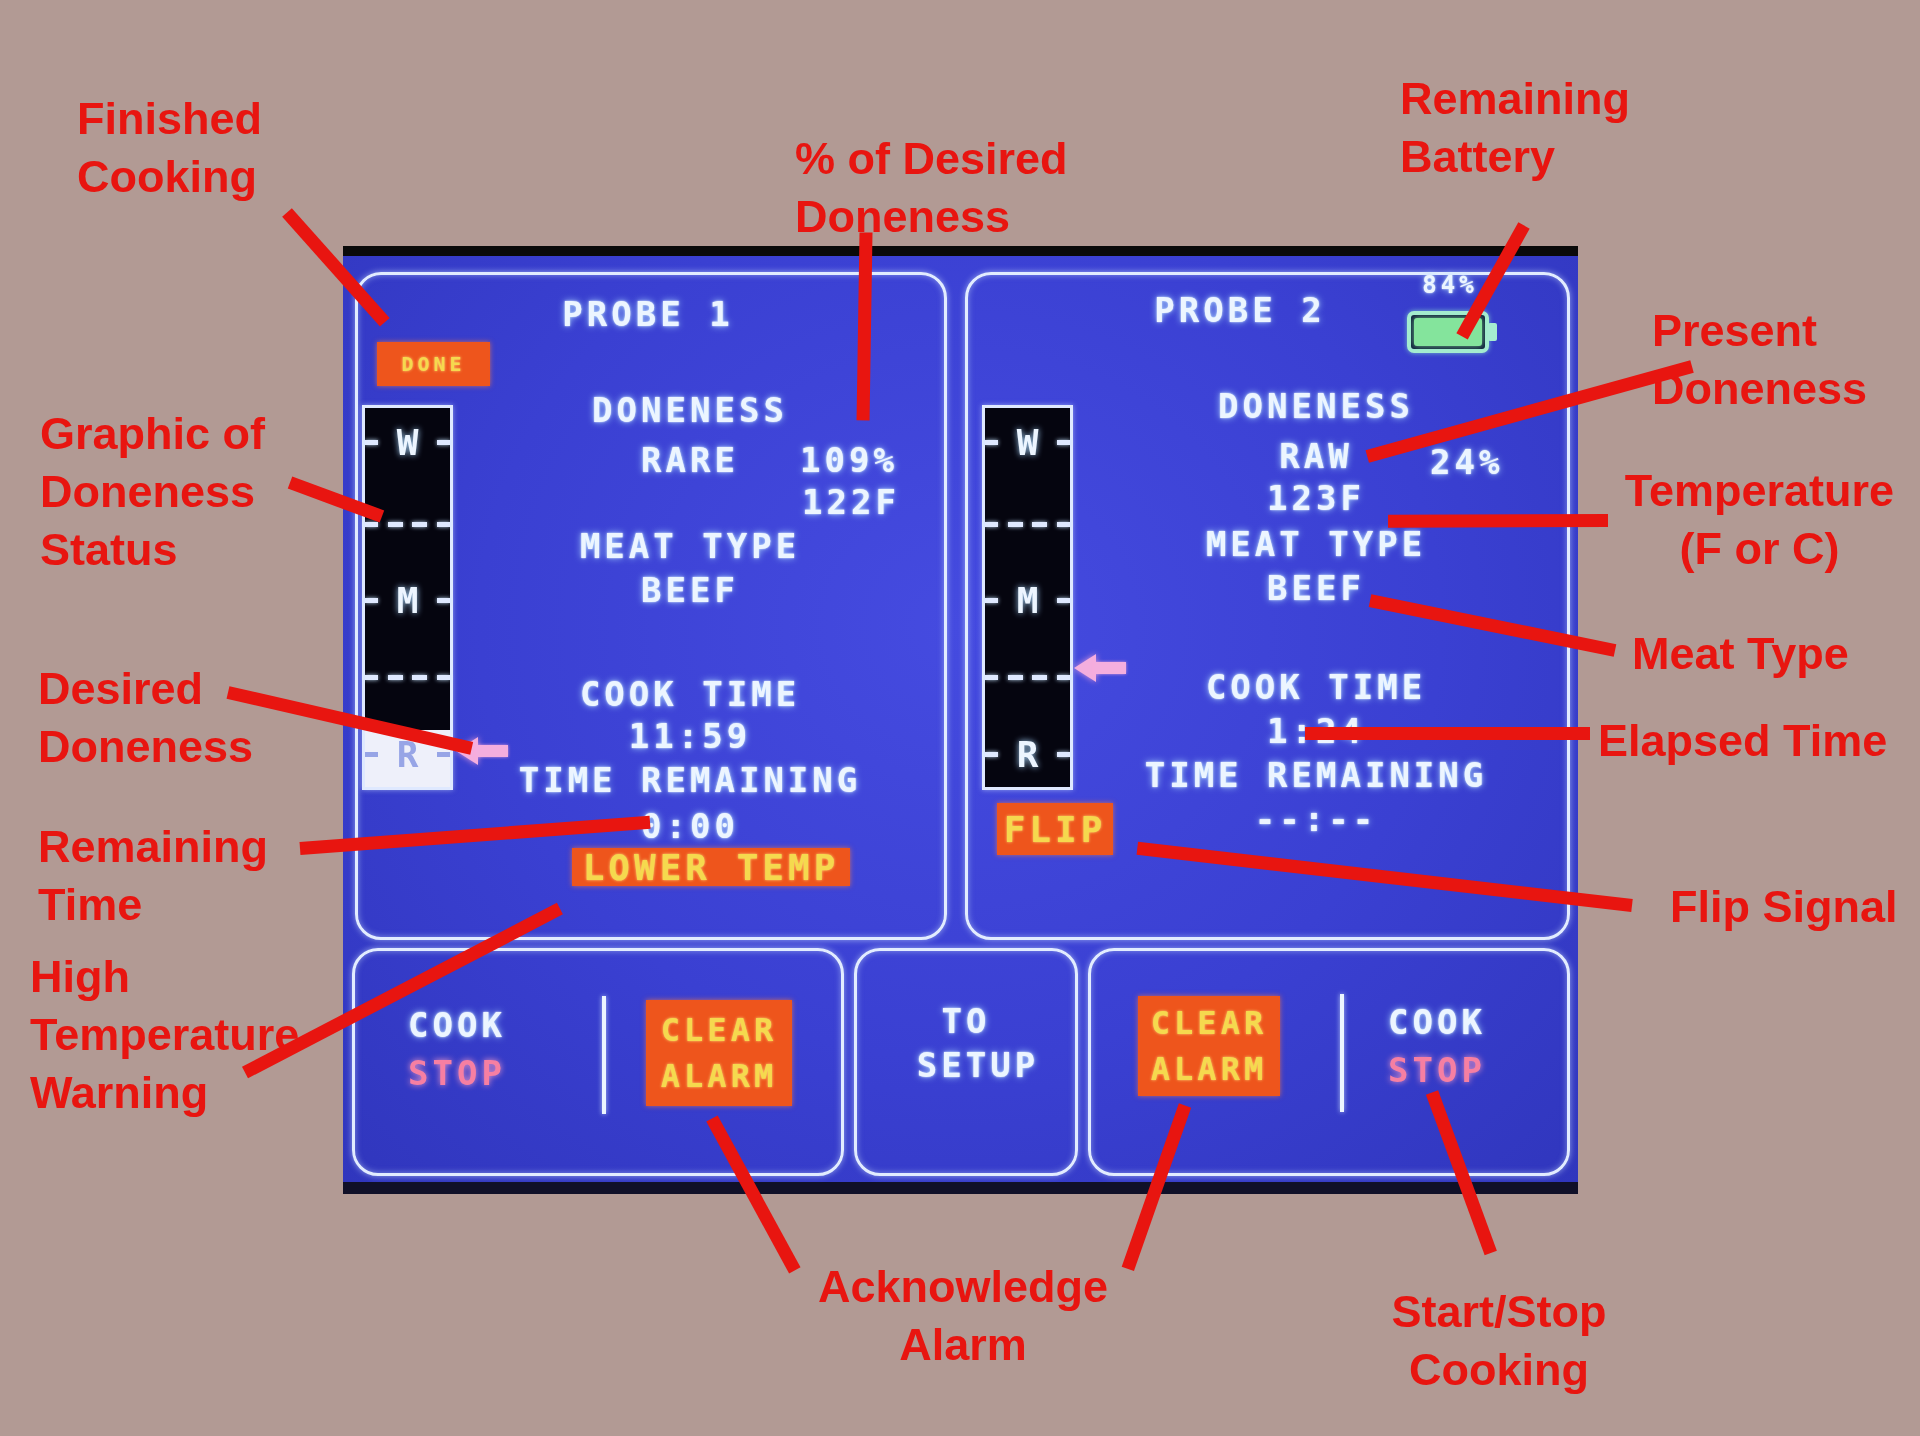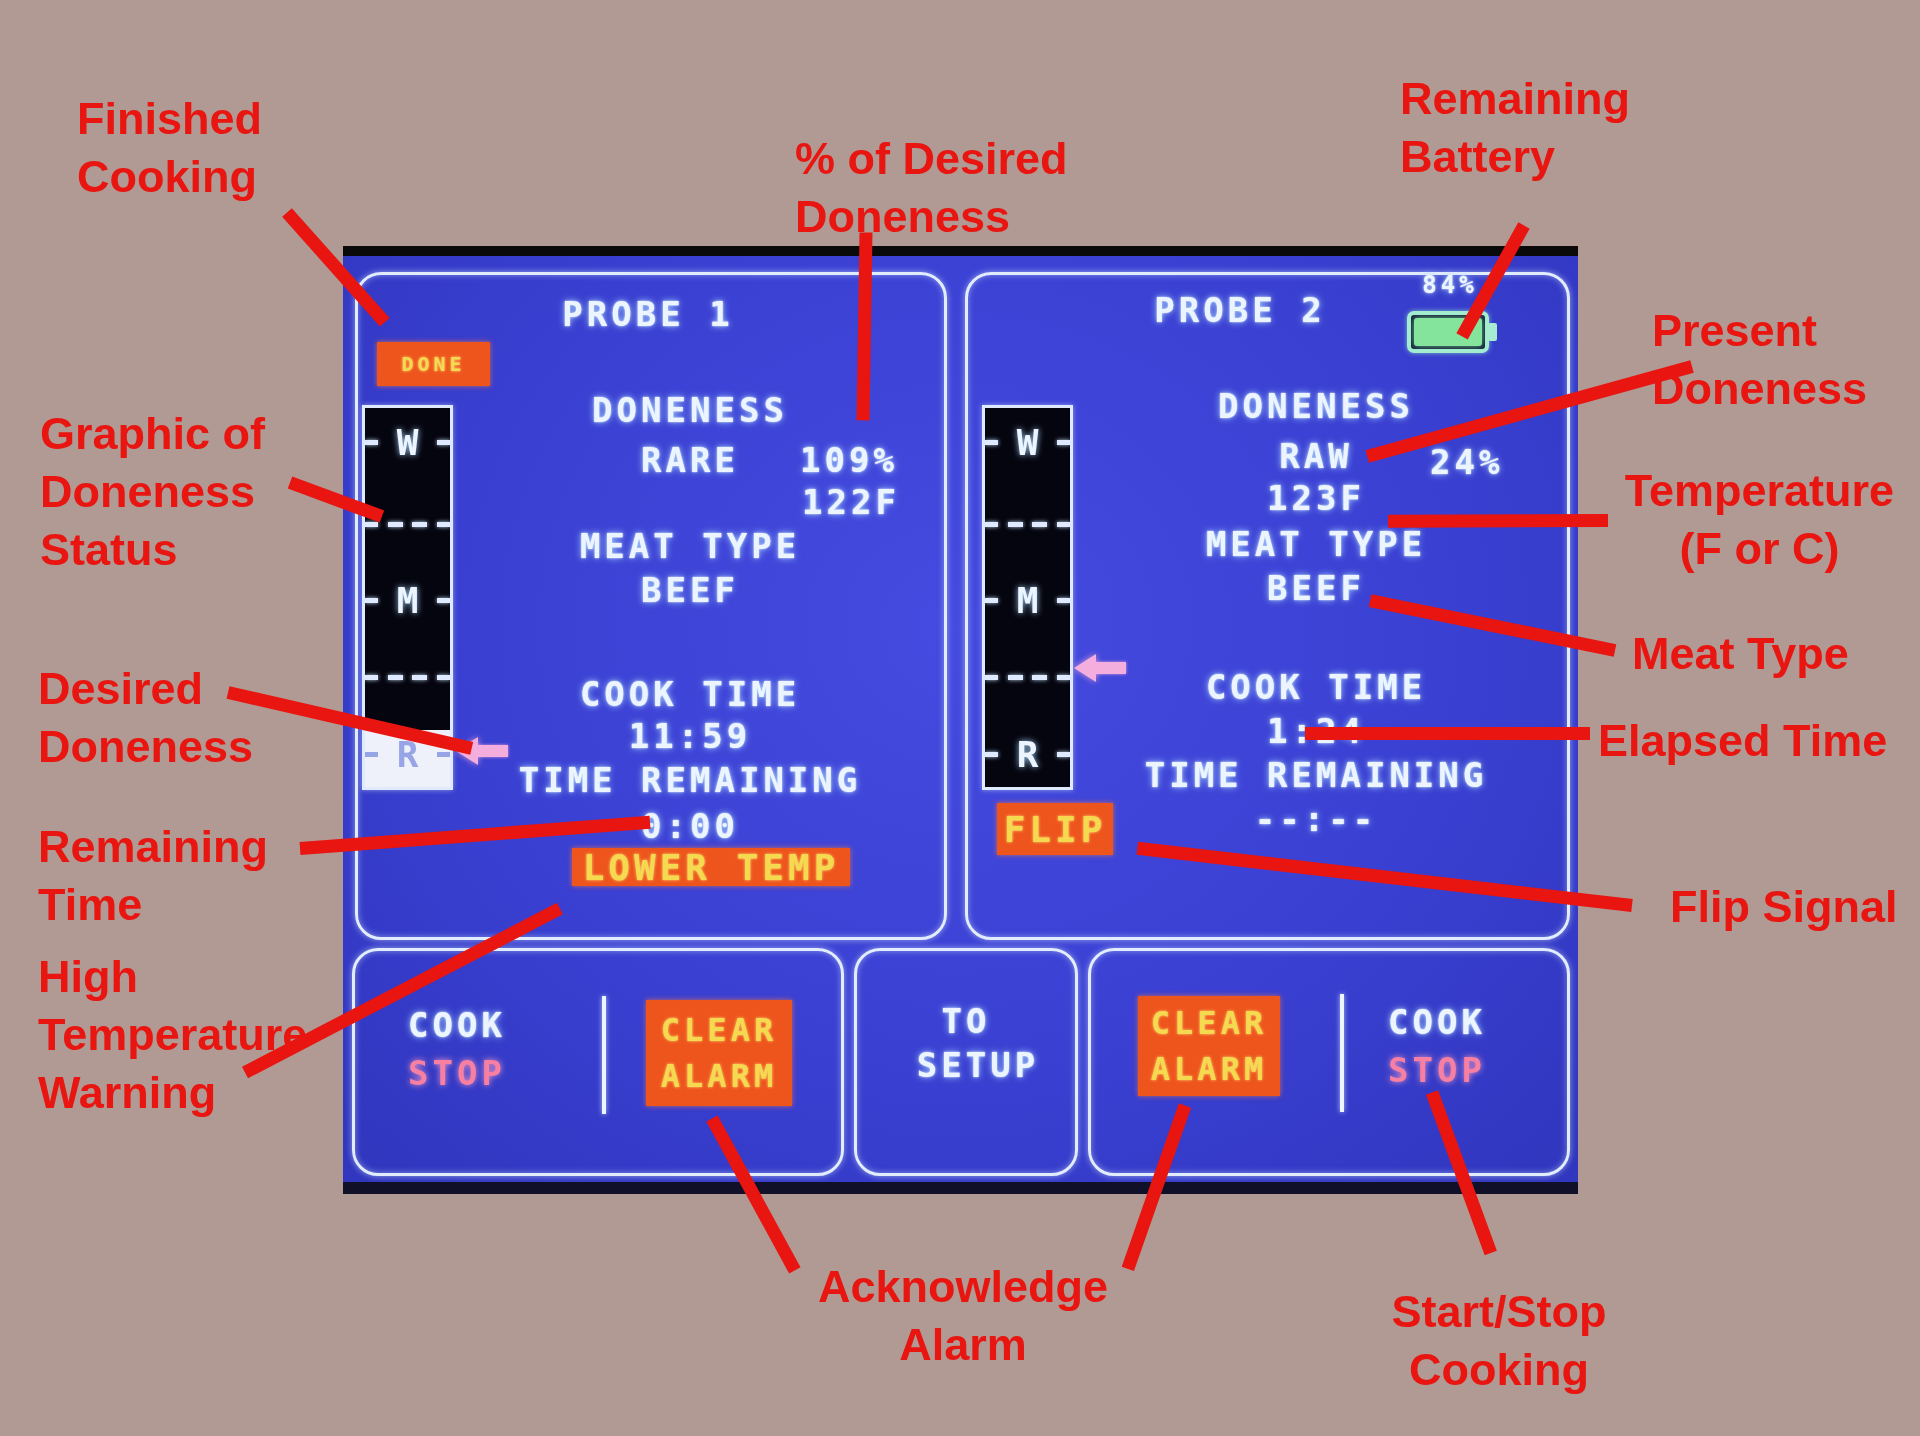--- a/index.html
+++ b/index.html
@@ -243,21 +243,21 @@
       <span>Status</span>
   </div>
   <div class="lbl" style="left:38px;top:660px;">
     <span>Desired</span>
       <span>Doneness</span>
   </div>
   <div class="lbl" style="left:38px;top:818px;">
     <span>Remaining</span>
       <span>Time</span>
   </div>
-  <div class="lbl" style="left:30px;top:948px;margin-left:8px;">
+  <div class="lbl" style="left:30px;top:948px;">
     <span>High</span>
       <span>Temperature</span>
       <span>Warning</span>
   </div>
   <div class="lbl" style="left:763px;top:1258px;width:400px;text-align:center;">
     <span>Acknowledge</span>
       <span>Alarm</span>
   </div>
   <div class="lbl" style="left:1369px;top:1283px;width:260px;text-align:center;">
     <span>Start/Stop</span>

